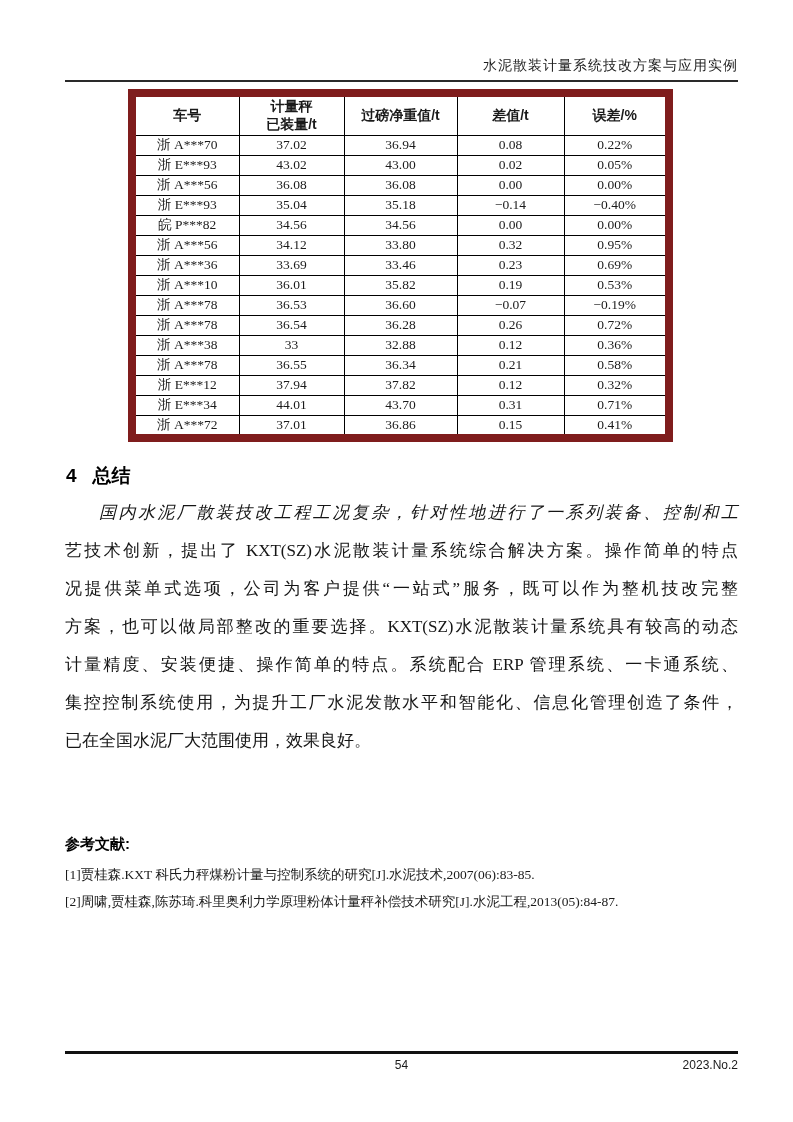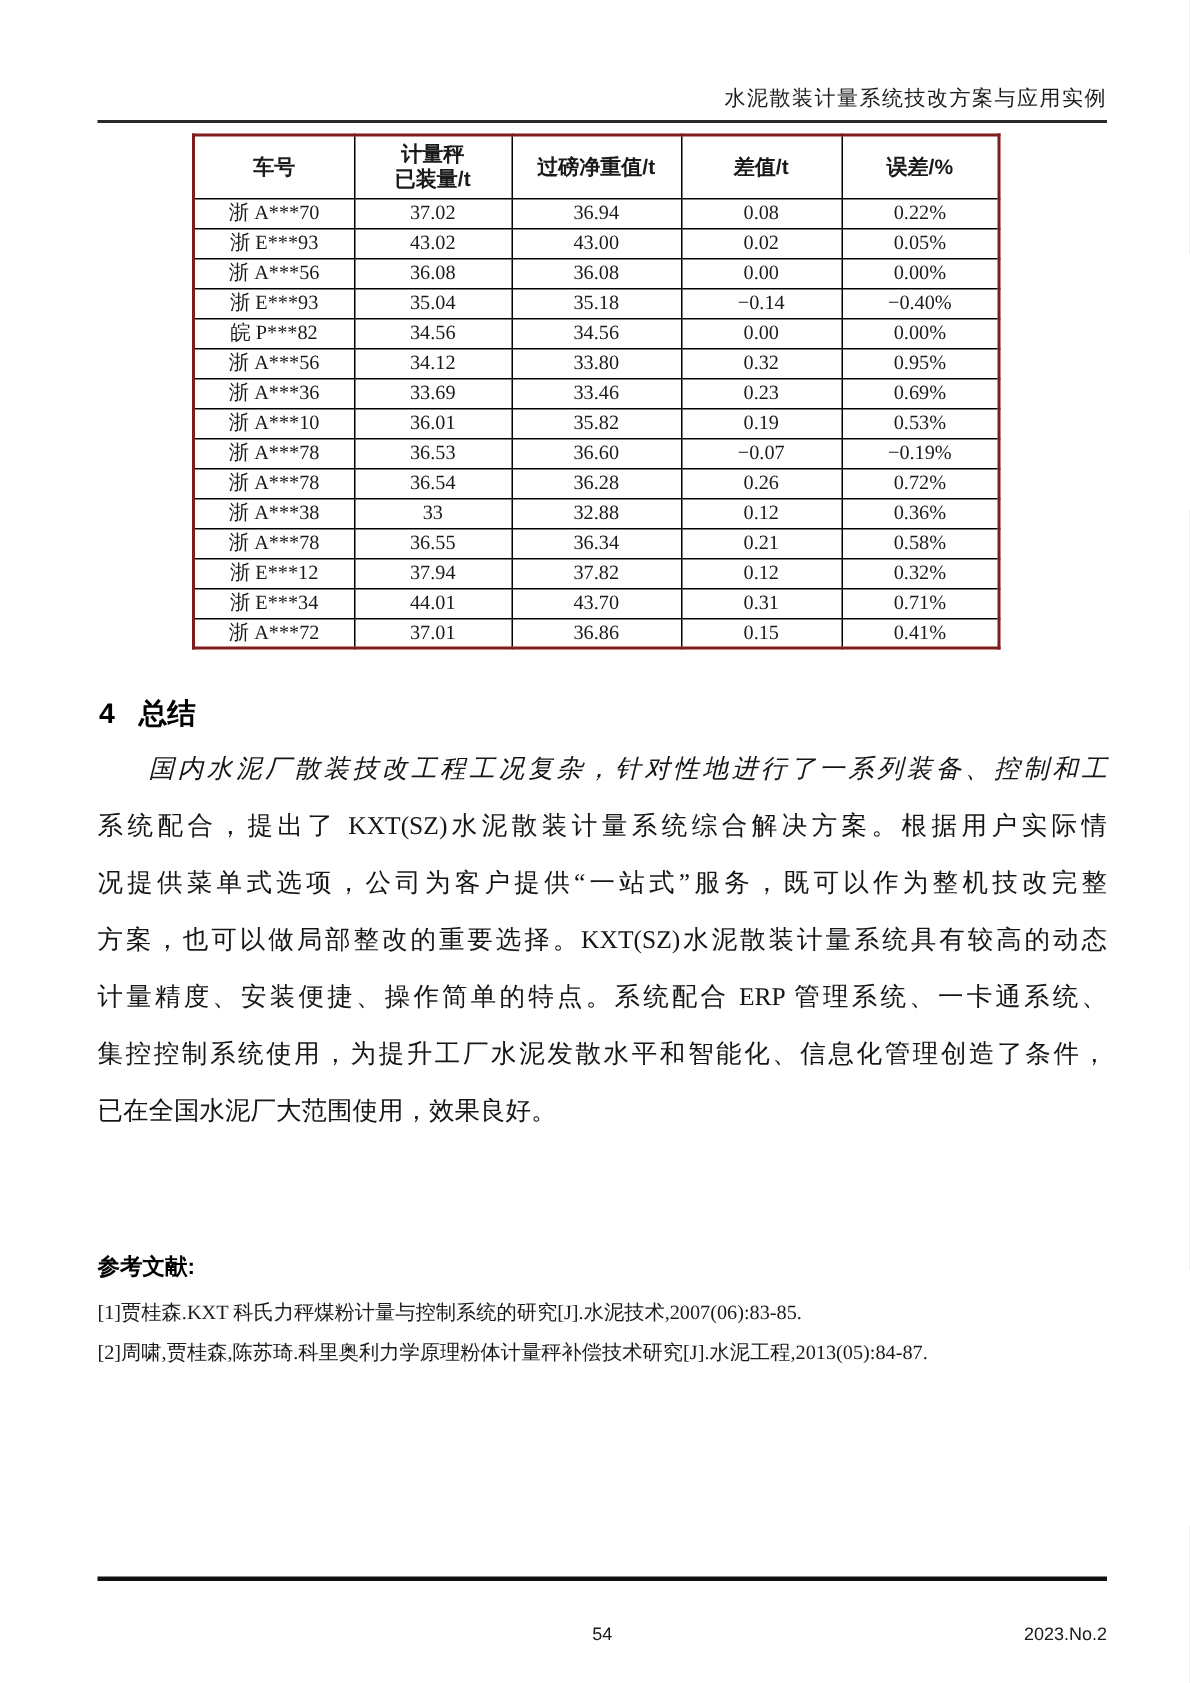--- a/index.html
+++ b/index.html
@@ -21,21 +21,21 @@
   }
   .head-rule {
     position: absolute; top: 80px; left: 65px; width: 673px;
     border-top: 2px solid #2a2a2a;
   }
 
   
   .data-table {
     position: absolute; top: 89px; left: 128px; width: 537px;
     border-collapse: collapse; table-layout: fixed;
-    border: 2px solid #7f1d1d;
+    border: 8px solid #7f1d1d;
     font-size: 14px; color: #1a1a1a;
   }
   .data-table th, .data-table td {
     border: 1px solid #000; text-align: center; vertical-align: middle; padding: 0;
   }
   .data-table th {
     height: 42px; font-weight: bold; white-space: pre-line; line-height: 1.25;
     font-family: "Liberation Sans", "DejaVu Sans", sans-serif; font-size: 14px;
   }
   .data-table td { height: 20px; font-size: 13.5px; }
@@ -68,21 +68,21 @@
     position: absolute; top: 861px; left: 65px; width: 673px;
     font-size: 13.5px; line-height: 27px; color: #1a1a1a;
   }
 
   
   .foot-rule {
     position: absolute; top: 1051px; left: 65px; width: 673px;
     border-top: 3px solid #111;
   }
   .footer-text {
-    position: absolute; top: 1082px; left: 65px; width: 673px; height: 16px;
+    position: absolute; top: 1058px; left: 65px; width: 673px; height: 16px;
     font-family: "Liberation Sans", "DejaVu Sans", sans-serif;
     font-size: 12px; color: #1a1a1a;
   }
   .page-number { position: absolute; left: 0; width: 100%; text-align: center; }
   .issue-number { position: absolute; right: 0; margin-left: 41px; }
 </style>
 </head>
 <body>
 
 <div class="page">
@@ -217,21 +217,21 @@
       </tbody>
   </table>
 
   <div class="section-heading">
     <span class="num">4</span>
     <span>总结</span>
   </div>
 
   <div class="summary-paragraph">
       <div class="para-line first full">国内水泥厂散装技改工程工况复杂，针对性地进行了一系列装备、控制和工</div>
-      <div class="para-line full">系统配合，提出了 KXT(SZ)水泥散装计量系统综合解决方案。根据用户实际情</div>
+      <div class="para-line full">艺技术创新，提出了 KXT(SZ)水泥散装计量系统综合解决方案。操作简单的特点</div>
       <div class="para-line full">况提供菜单式选项，公司为客户提供“一站式”服务，既可以作为整机技改完整</div>
       <div class="para-line full">方案，也可以做局部整改的重要选择。KXT(SZ)水泥散装计量系统具有较高的动态</div>
       <div class="para-line full">计量精度、安装便捷、操作简单的特点。系统配合 ERP 管理系统、一卡通系统、</div>
       <div class="para-line full">集控控制系统使用，为提升工厂水泥发散水平和智能化、信息化管理创造了条件，</div>
       <div class="para-line">已在全国水泥厂大范围使用，效果良好。</div>
     </div>
 
   <div class="references-heading">参考文献:</div>
   <div class="references-list">
       <div>[1]贾桂森.KXT 科氏力秤煤粉计量与控制系统的研究[J].水泥技术,2007(06):83-85.</div>

